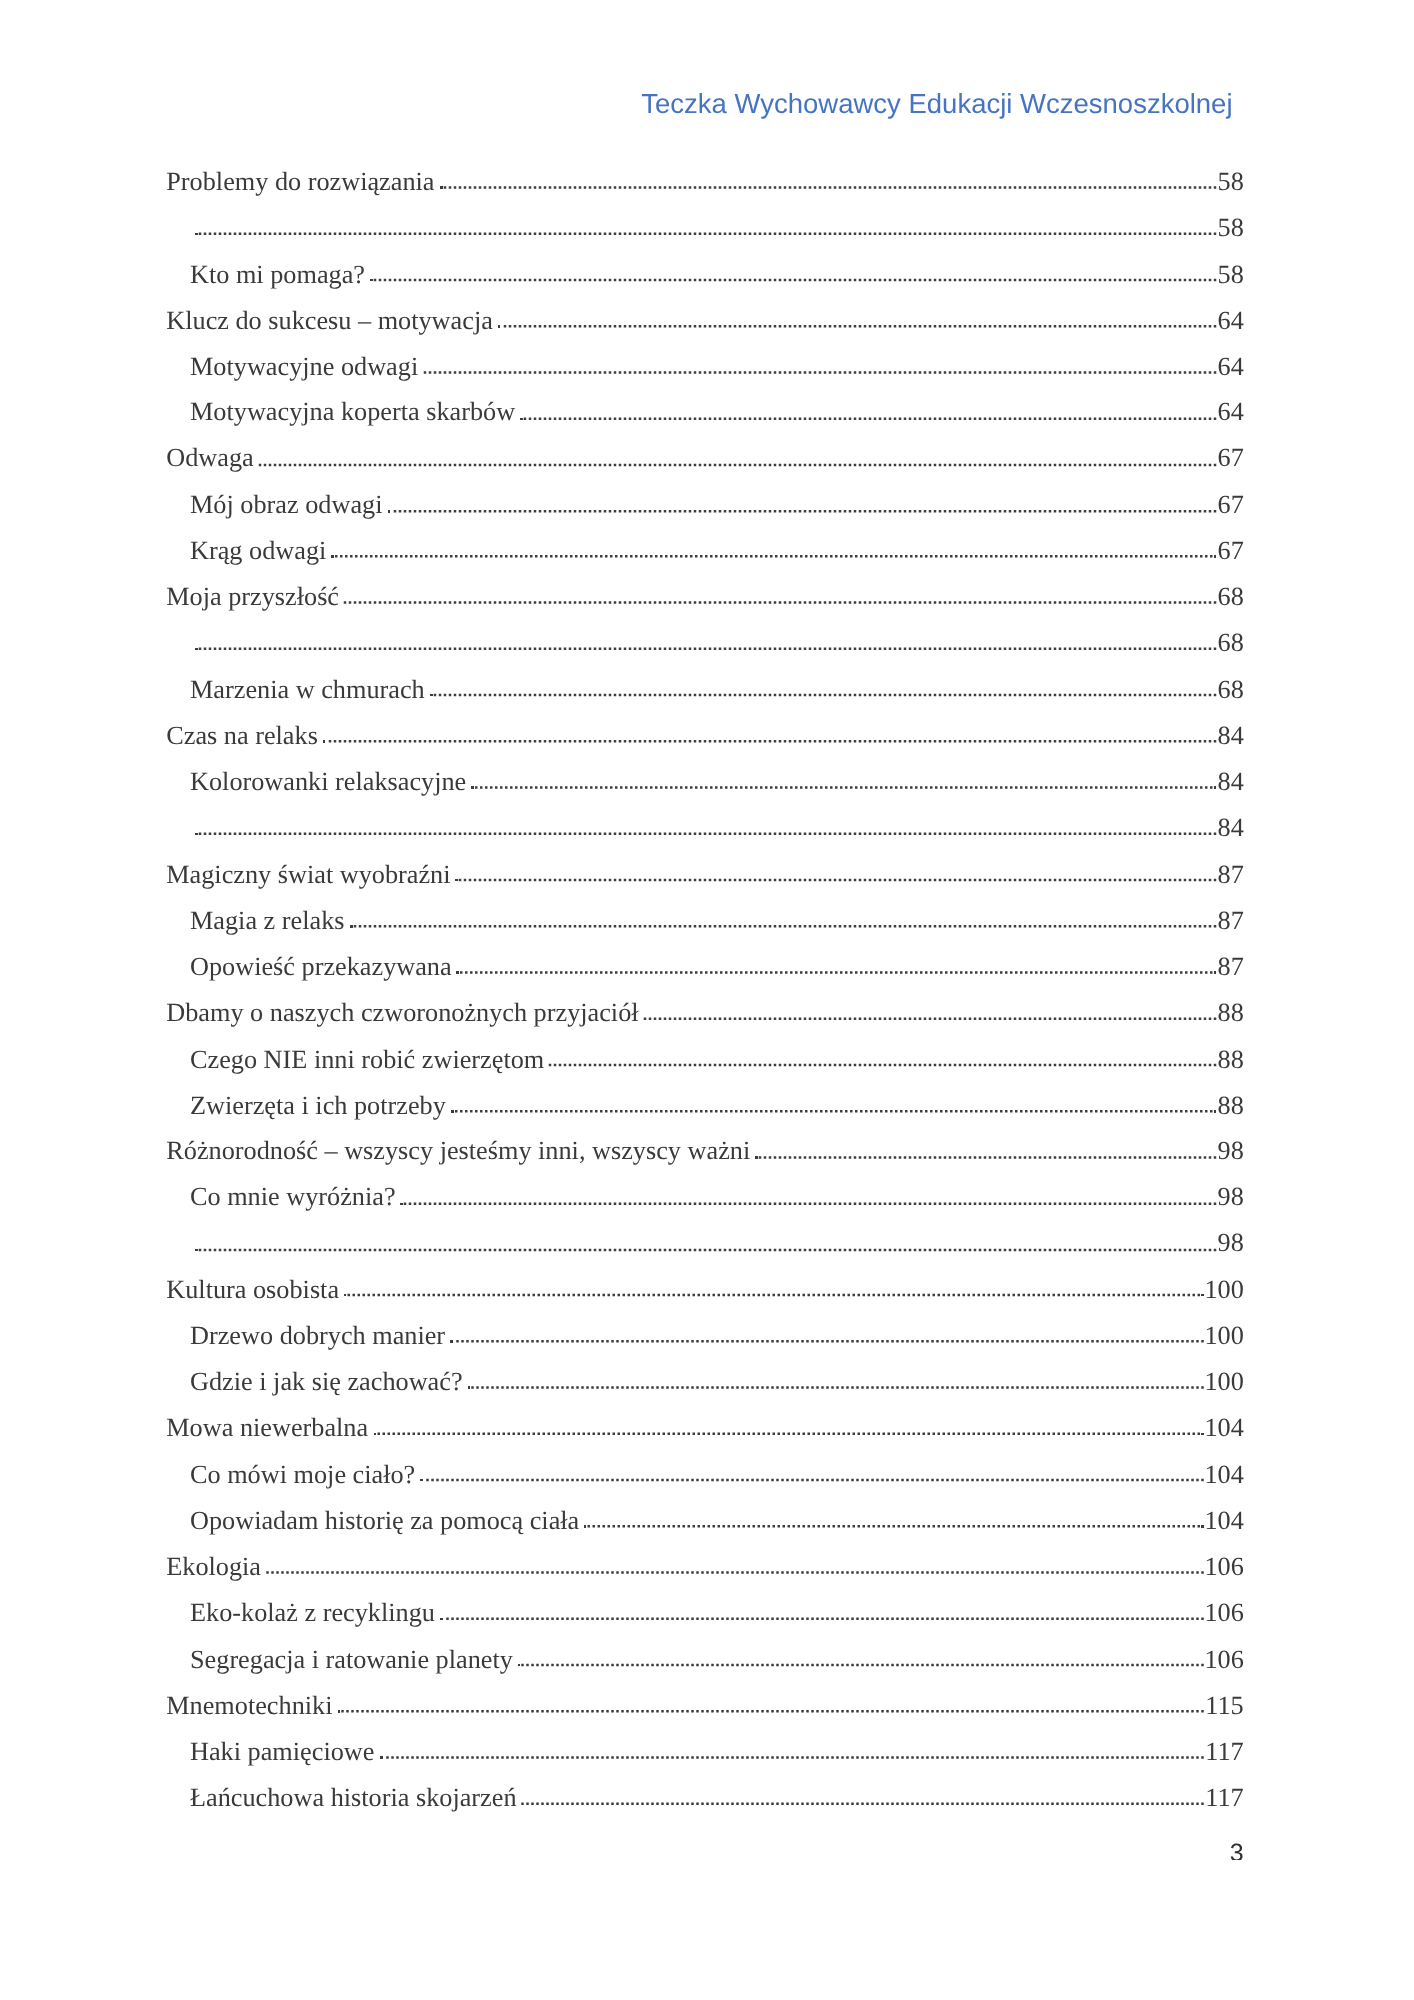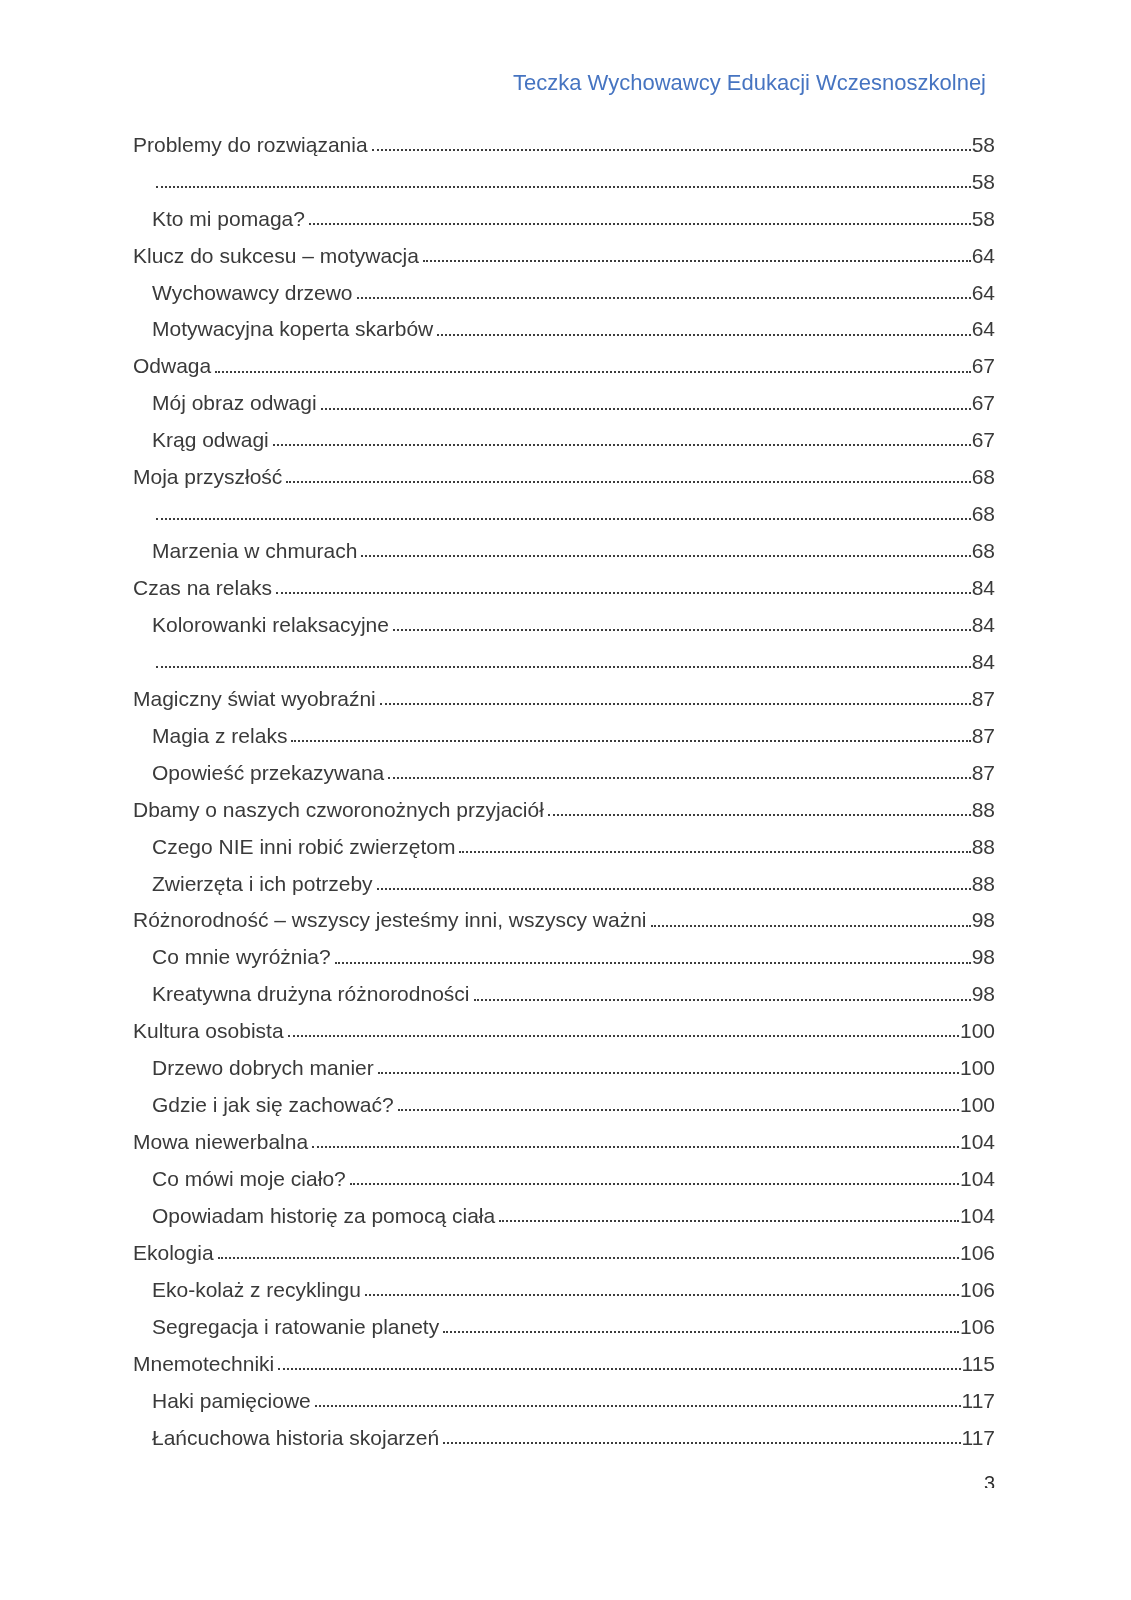--- a/index.html
+++ b/index.html
@@ -30,20 +30,21 @@
     position: absolute;
     top: 120px;
     left: 133px;
     right: 136px;
   }
   .toc-row {
     display: flex;
     align-items: flex-end;
     height: 36.94px;
     font-size: 21px;
+    font-family: Liberation Serif, serif;
   }
   .toc-row.lvl2 {
     padding-left: 19px;
   }
   .toc-label {
     white-space: nowrap;
     line-height: 1.15;
   }
   .toc-leader {
     flex: 1;
@@ -115,21 +116,21 @@
       <span class="toc-label">Kto mi pomaga?</span>
       <span class="toc-leader"></span>
       <span class="toc-page">58</span>
     </div>
       <div class="toc-row lvl1">
       <span class="toc-label">Klucz do sukcesu – motywacja</span>
       <span class="toc-leader"></span>
       <span class="toc-page">64</span>
     </div>
       <div class="toc-row lvl2">
-      <span class="toc-label">Wychowawcy drzewo</span>
+      <span class="toc-label">Motywacyjne odwagi</span>
       <span class="toc-leader"></span>
       <span class="toc-page">64</span>
     </div>
       <div class="toc-row lvl2">
       <span class="toc-label">Motywacyjna koperta skarbów</span>
       <span class="toc-leader"></span>
       <span class="toc-page">64</span>
     </div>
       <div class="toc-row lvl1">
       <span class="toc-label">Odwaga</span>
@@ -208,21 +209,20 @@
       <span class="toc-label">Różnorodność – wszyscy jesteśmy inni, wszyscy ważni</span>
       <span class="toc-leader"></span>
       <span class="toc-page">98</span>
     </div>
       <div class="toc-row lvl2">
       <span class="toc-label">Co mnie wyróżnia?</span>
       <span class="toc-leader"></span>
       <span class="toc-page">98</span>
     </div>
       <div class="toc-row lvl2">
-      <span class="toc-label">Kreatywna drużyna różnorodności</span>
       <span class="toc-leader"></span>
       <span class="toc-page">98</span>
     </div>
       <div class="toc-row lvl1">
       <span class="toc-label">Kultura osobista</span>
       <span class="toc-leader"></span>
       <span class="toc-page">100</span>
     </div>
       <div class="toc-row lvl2">
       <span class="toc-label">Drzewo dobrych manier</span>

